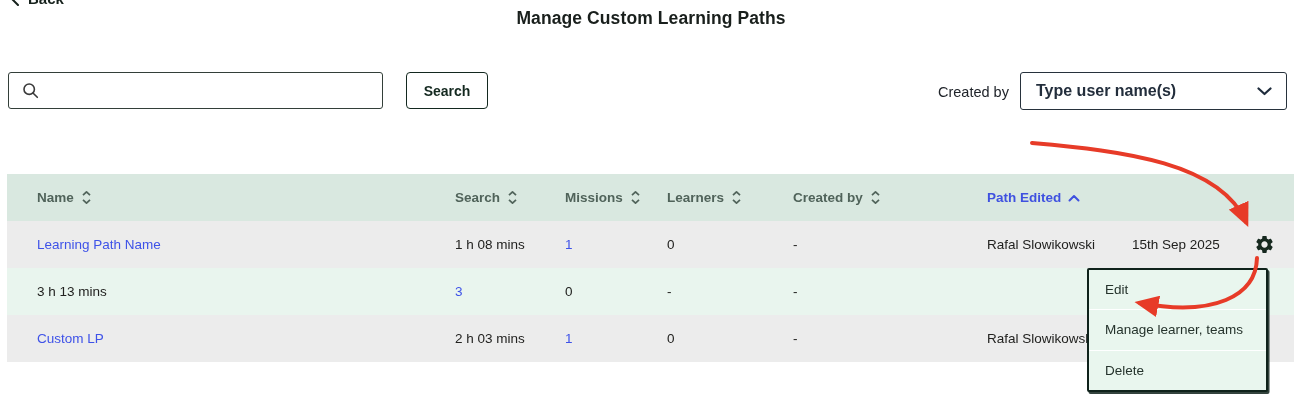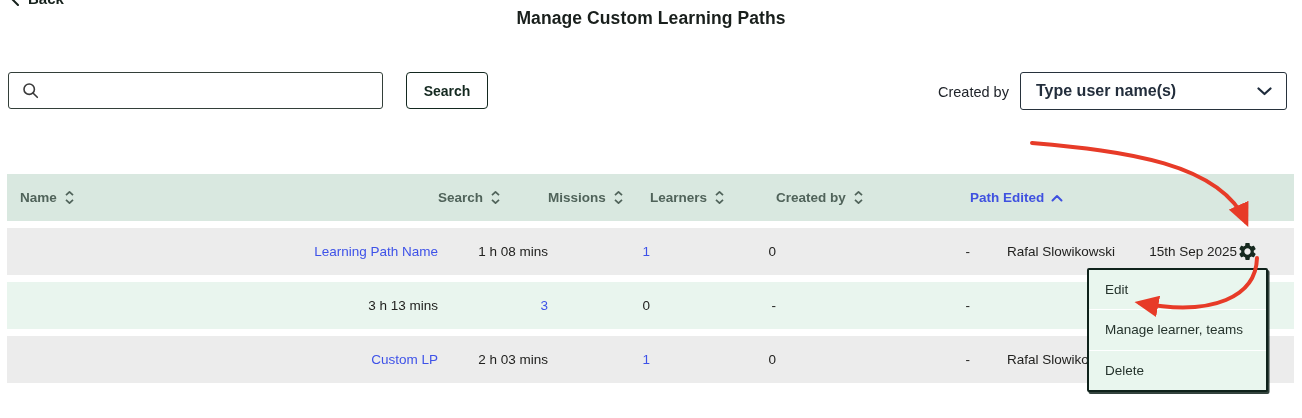--- a/index.html
+++ b/index.html
@@ -57,29 +57,29 @@
     display: flex; align-items: center; justify-content: space-between;
     padding: 0 14px 0 15px; box-sizing: border-box; cursor: pointer;
   }
   .user-dropdown .dd-text { font-size: 16px; font-weight: 600; color: #232e3c; }
 
   
   .table { position: absolute; left: 7px; top: 174px; width: 1287px; }
   .grid-cols {
     display: grid;
     grid-template-columns: 418px 110px 102px 126px 194px 145px 122px 47px;
-    padding-left: 13px; box-sizing: border-box; align-items: center; text-align: right;
+    padding-left: 30px; box-sizing: border-box; align-items: center;
   }
   .thead { height: 47px; background: #d9e8e0; }
   .th {
     display: flex; align-items: center; gap: 7px;
     font-size: 13.5px; font-weight: 700; color: #50635a; cursor: pointer;
   }
   .th.sorted { color: #3f51e0; }
-  .row { height: 47px; margin-top: 7px; }
+  .row { height: 47px; }
   .row-gray { background: #ececec; }
   .row-mint { background: #e9f5ee; }
   .td { font-size: 13.5px; color: #222220; }
   .td a { color: #3e52e8; text-decoration: none; cursor: pointer; }
   .gear-cell { display: flex; align-items: center; }
   .gear-btn { width: 22px; height: 22px; display: inline-flex; cursor: pointer; }
 
   
   .menu {
     position: absolute; left: 1087px; top: 268px; width: 181px; height: 124px;

